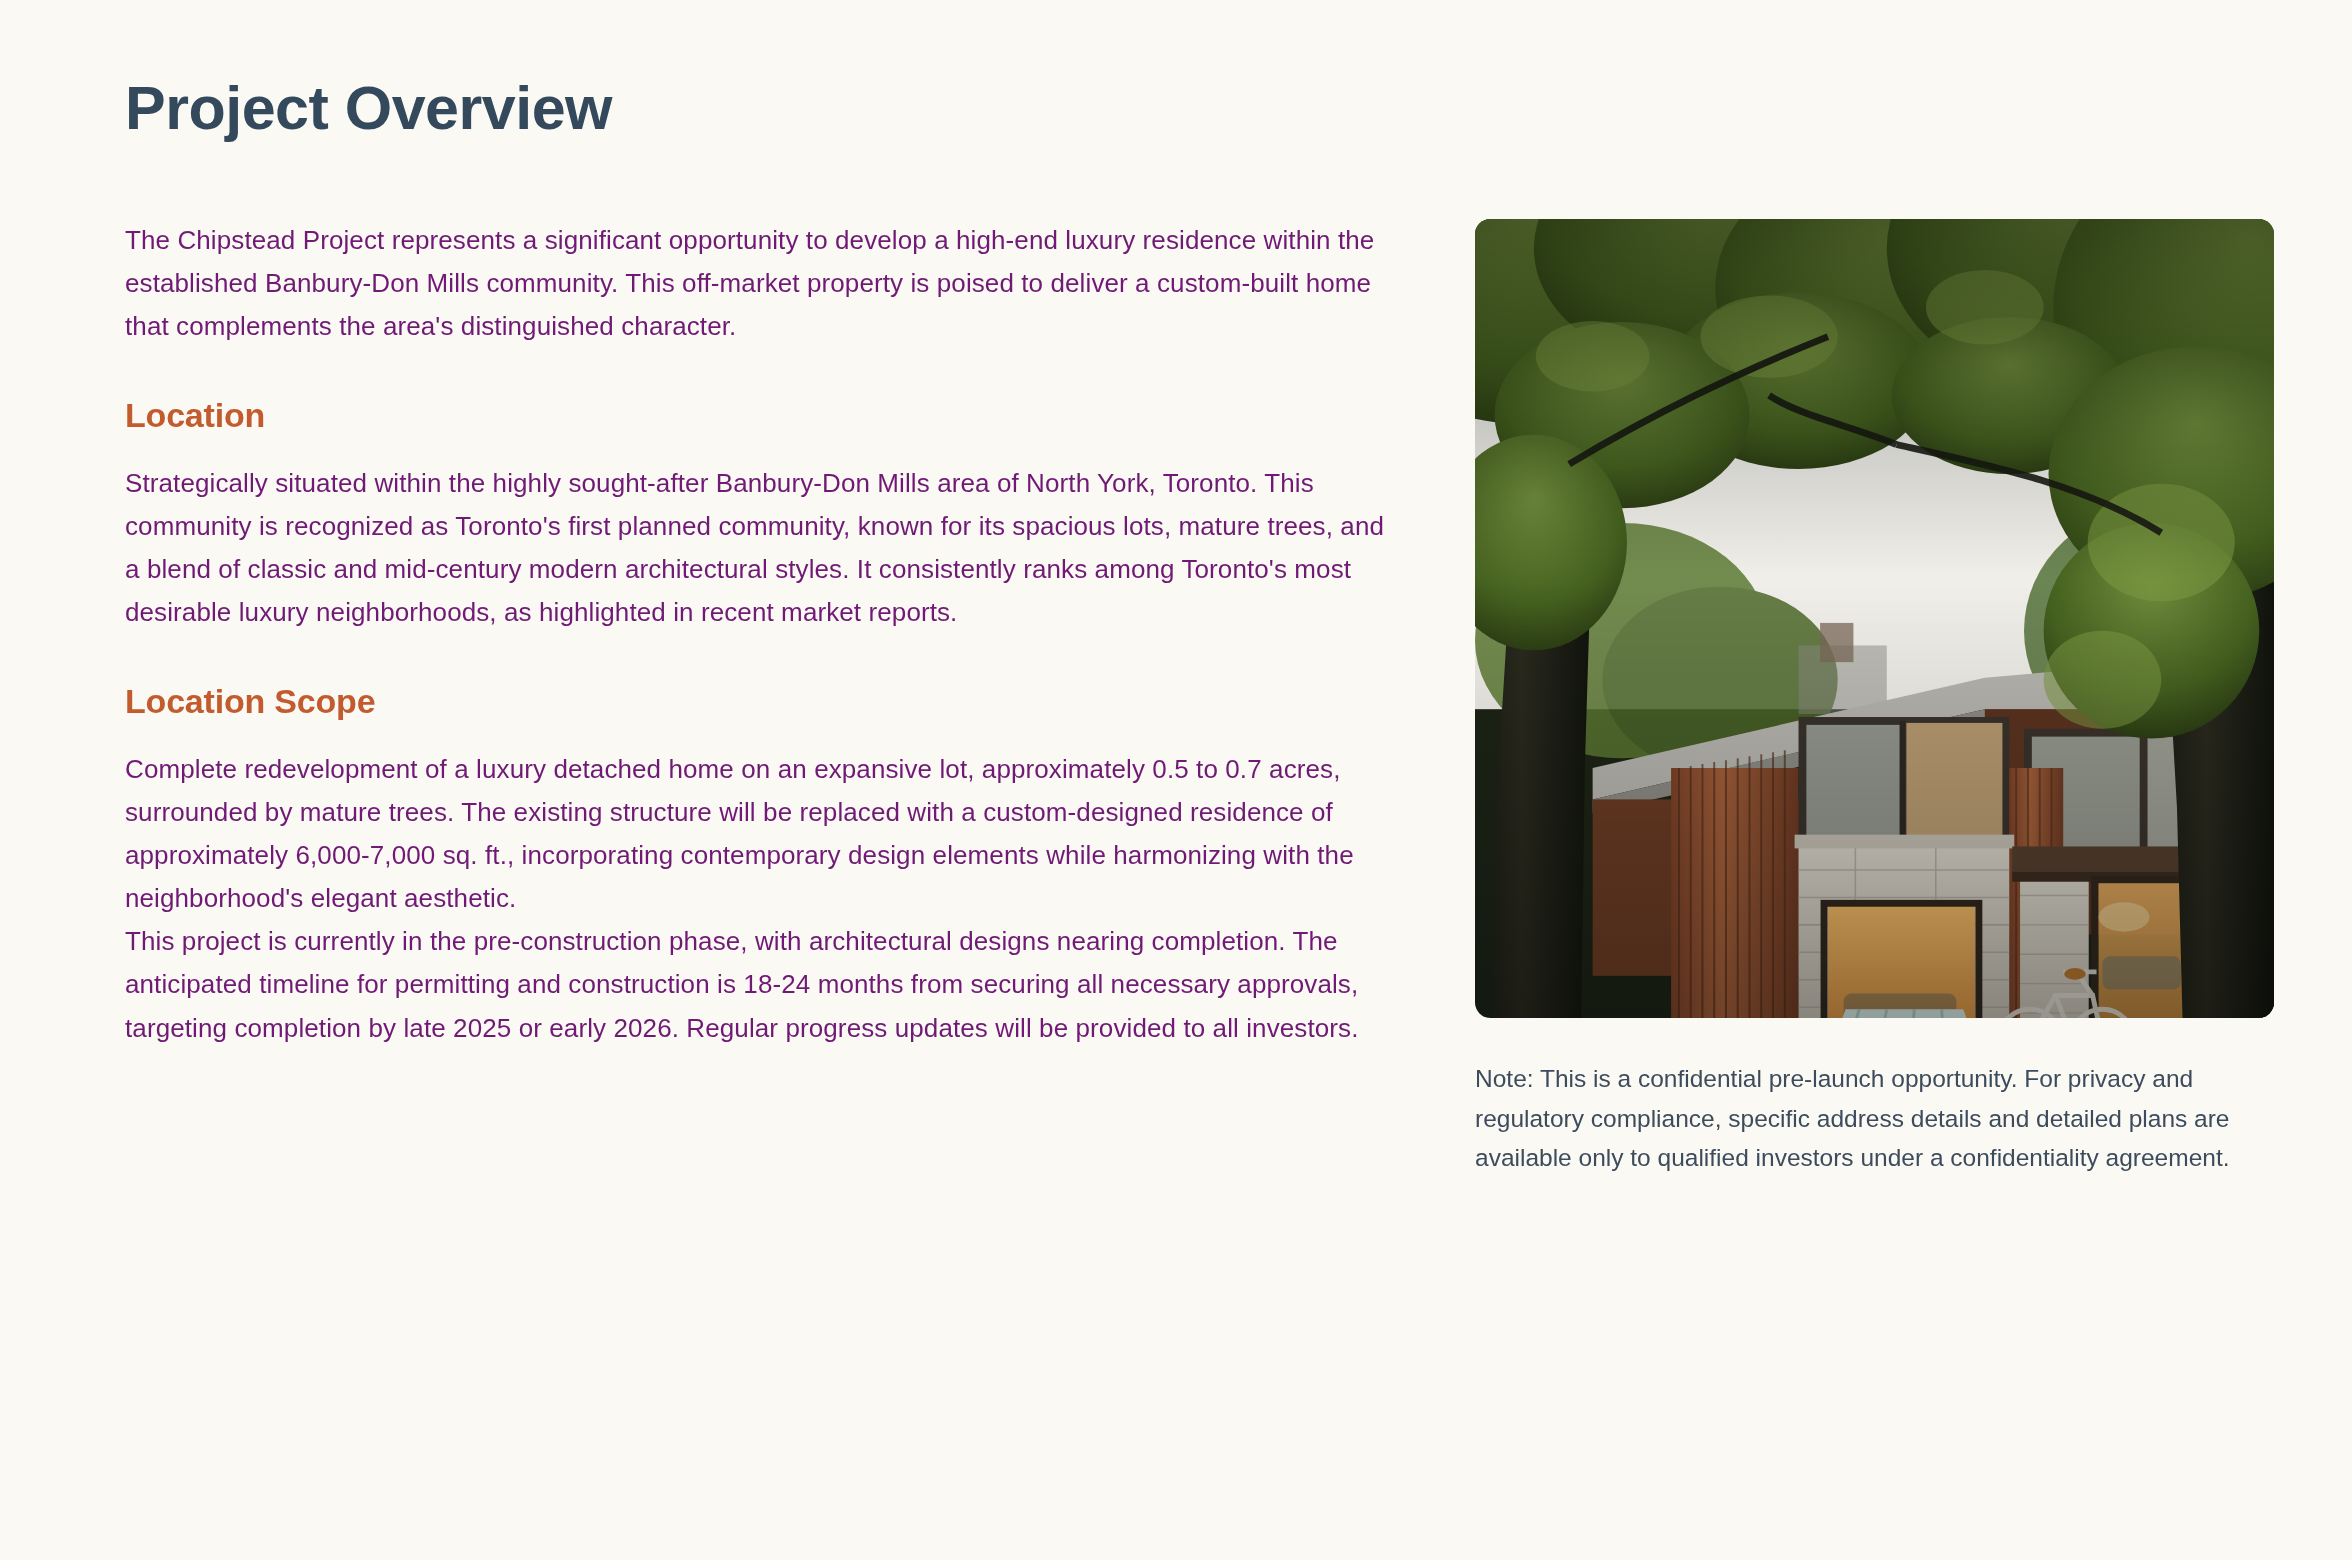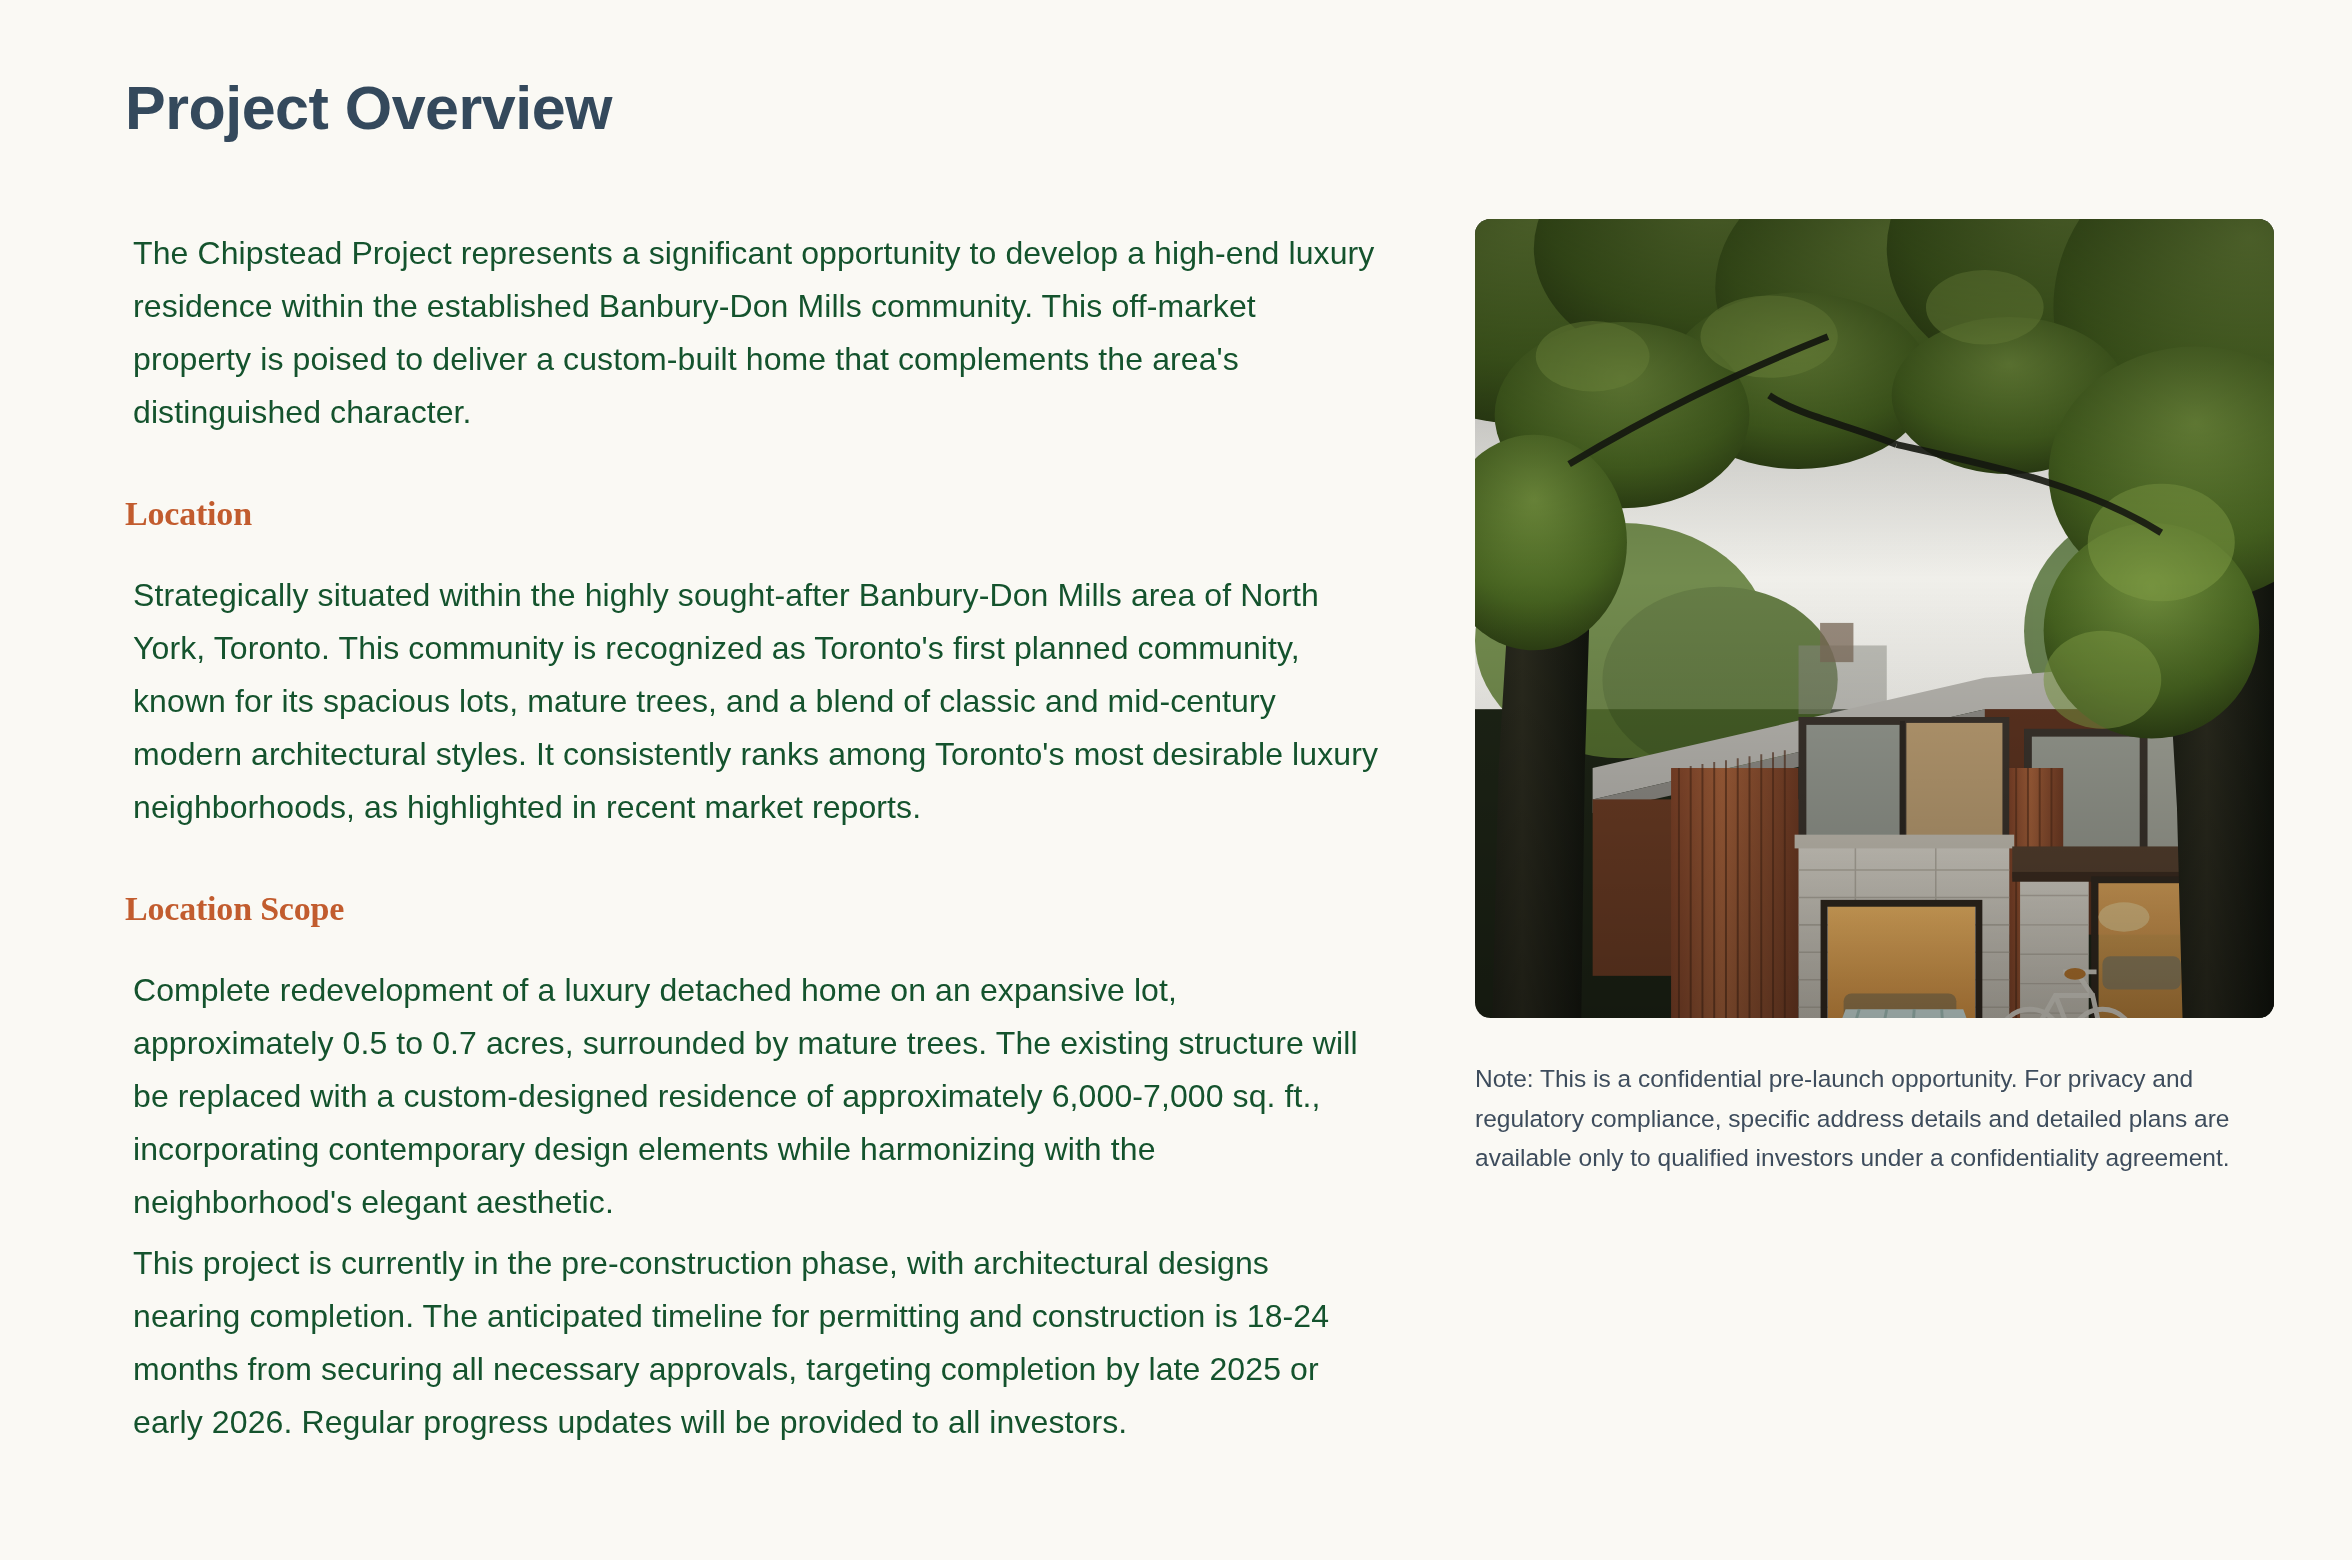--- a/index.html
+++ b/index.html
@@ -36,37 +36,36 @@
     display: flex;
     align-items: flex-start;
     gap: 71px;
     margin-top: 74px;
   }
 
   .col-left { width: 1264px; flex: 0 0 1264px; }
   .col-right { width: 799px; flex: 0 0 799px; padding-left: 15px; }
 
   .body-text {
-    margin: 8px;
-    font-size: 32px;
+    margin: 0;
+    font-size: 26px;
     line-height: 1.66;
-    color: #14532d;
+    color: #701a75;
     letter-spacing: 0.1px;
   }
 
   .section-heading {
     margin: 0;
     padding-top: 47px;
     padding-bottom: 25.5px;
     font-size: 34px;
     line-height: 1.2;
     font-weight: 700;
     letter-spacing: -0.2px;
     color: #c25c2e;
-    font-family: Liberation Serif, serif;
   }
 
   
   .photo-frame {
     width: 799px;
     height: 799px;
     border-radius: 15.7px;
     overflow: hidden;
     background: #1d2416;
     display: block;

